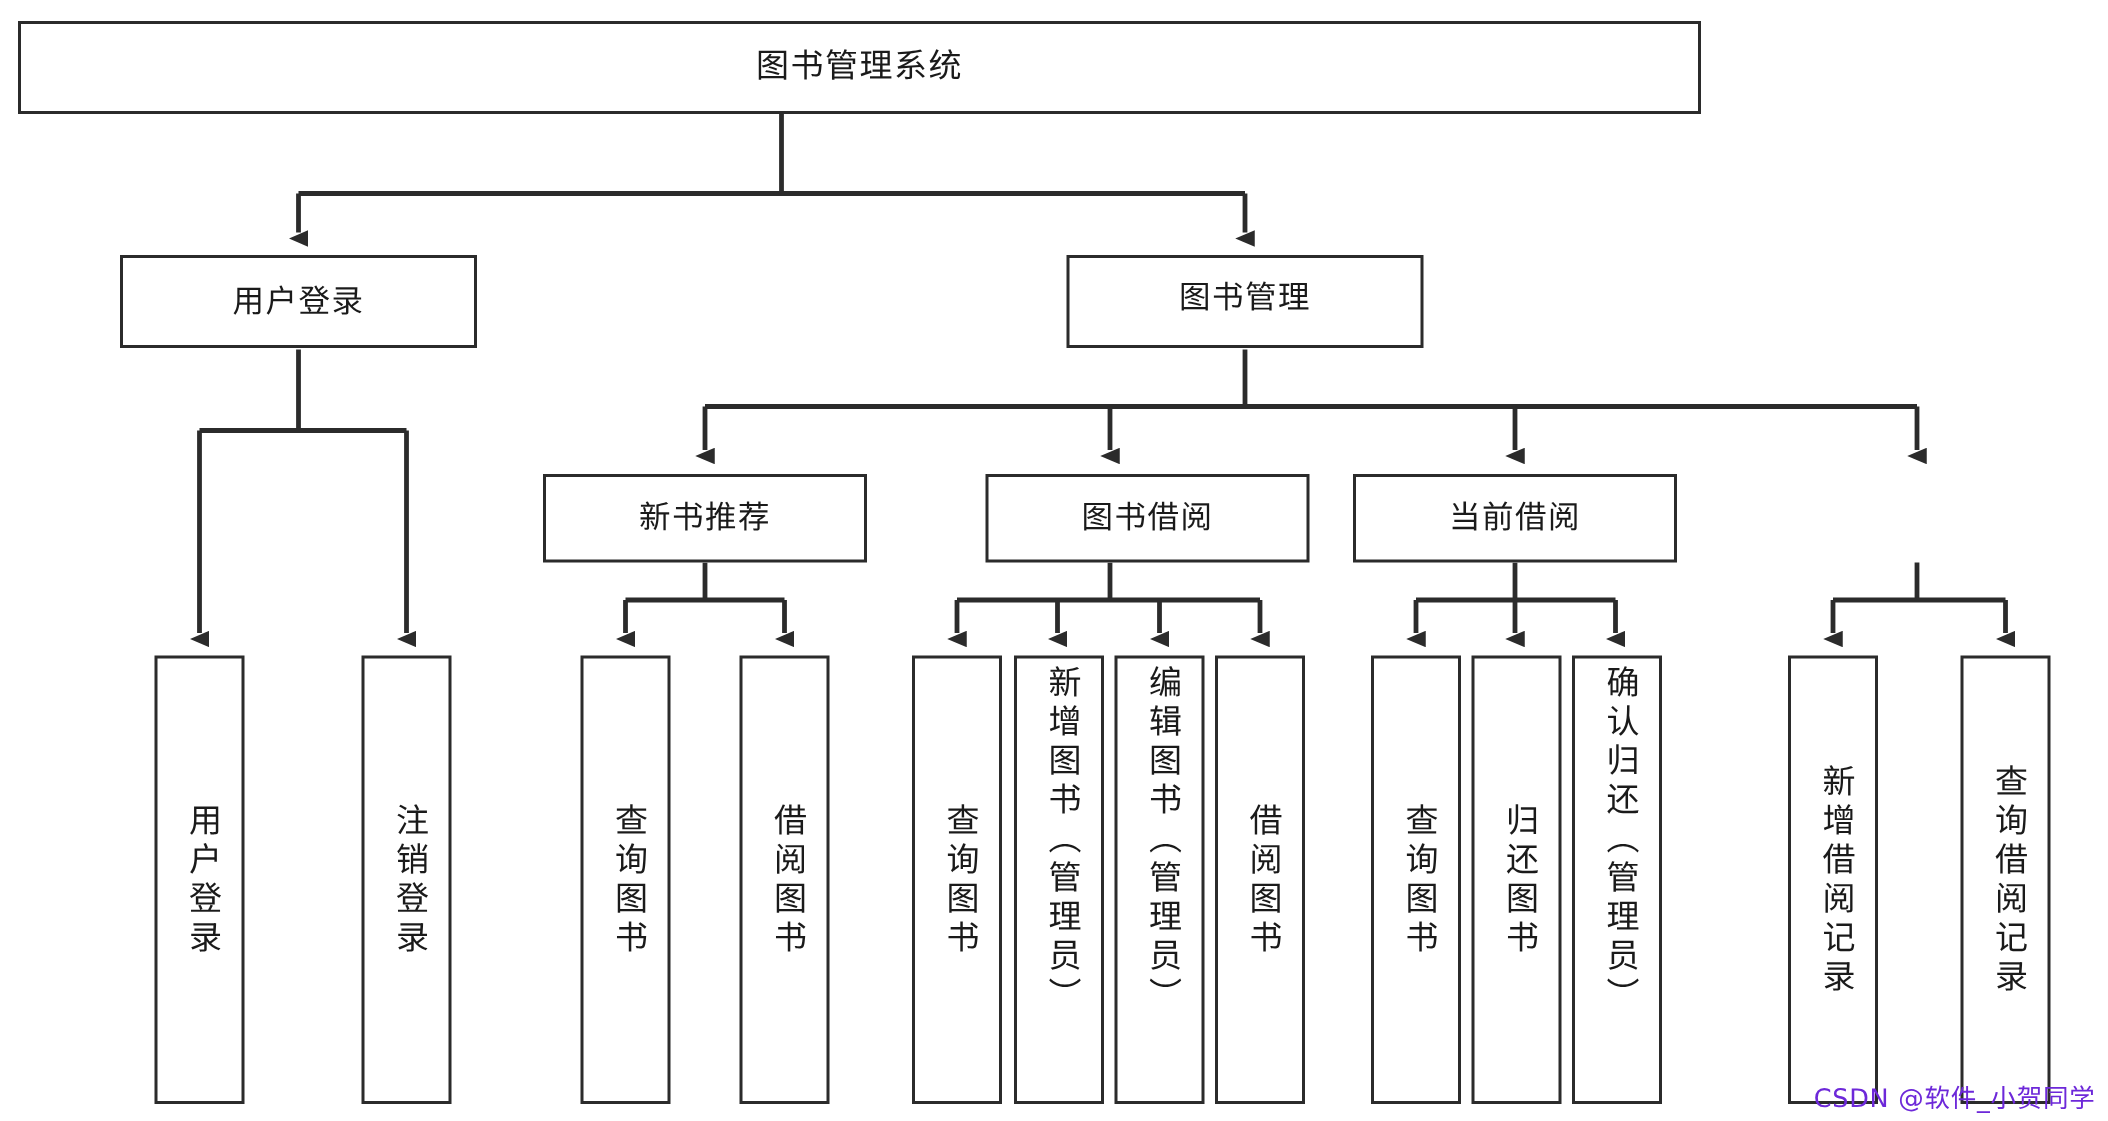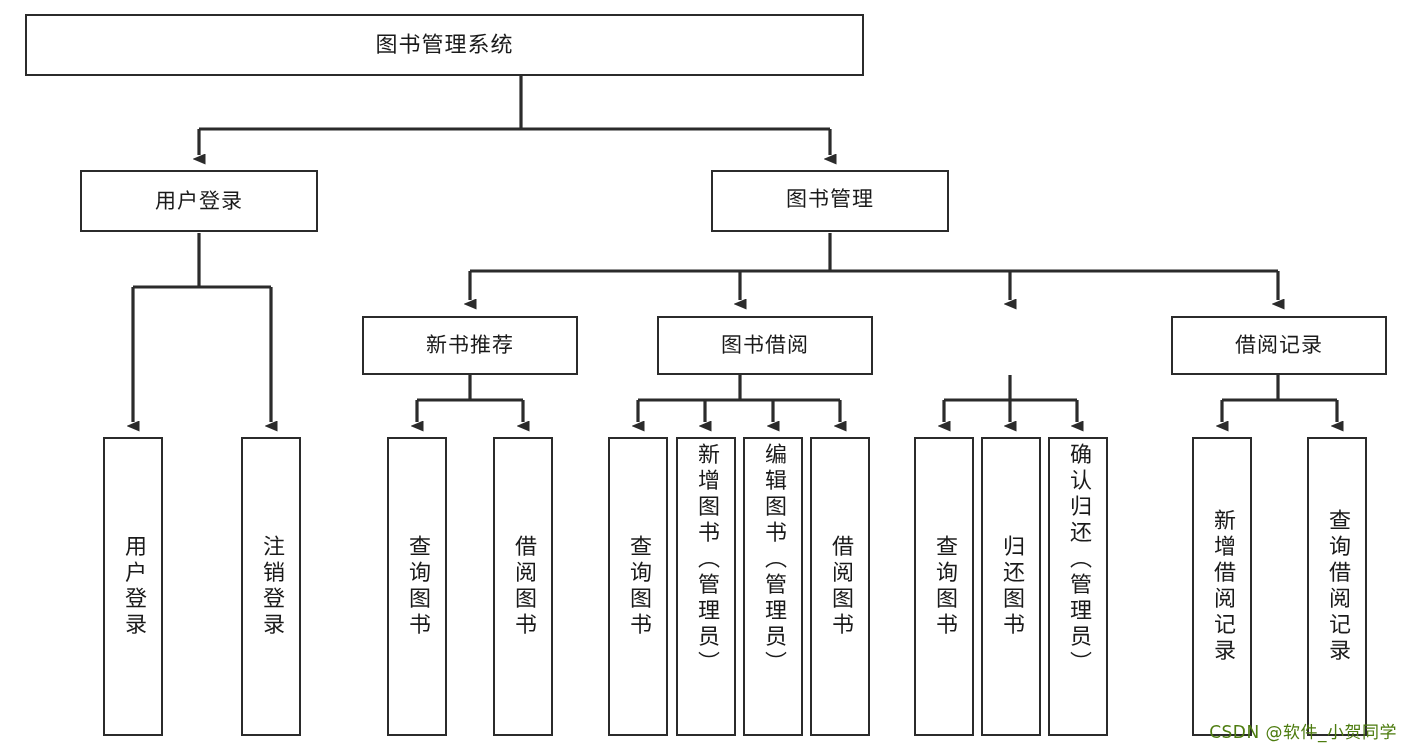--- a/index.html
+++ b/index.html
@@ -65,21 +65,21 @@
   
   .node.vert.align-top { align-items: flex-start; }
   .node.vert.align-mid { align-items: center; }
 
   
   #watermark {
     position: absolute;
     right: 8px;
     bottom: 4px;
     font-size: 17px;
-    color: #4d7c0f;
+    color: #6d28d9;
     white-space: nowrap;
     letter-spacing: 0.5px;
     pointer-events: none;
   }
 </style>
 </head>
 <body>
 
 <div id="canvas">
 
@@ -126,44 +126,44 @@
       <path d="M1010,400 L1010,422" marker-end="url(#arw)"></path>
       <path d="M1077,400 L1077,422" marker-end="url(#arw)"></path>
 
       <path d="M1278,375 L1278,400"></path>
       <path d="M1222,400 L1337,400"></path>
       <path d="M1222,400 L1222,422" marker-end="url(#arw)"></path>
       <path d="M1337,400 L1337,422" marker-end="url(#arw)"></path>
     </g>
   </svg>
 
-  <div class="node horiz root" style="left:25px; top:14px; width:839px; height:62px;">
+  <div class="node horiz root" style="left:12px; top:14px; width:1122px; height:62px;">
     <span class="label">图书管理系统</span>
   </div>
 
   <div class="node horiz" style="left:80px; top:170px; width:238px; height:62px;">
     <span class="label">用户登录</span>
   </div>
 
   <div class="node horiz" style="left:711px; top:170px; width:238px; height:62px;font-family:Liberation Mono, monospace;">
     <span class="label">图书管理</span>
   </div>
 
   <div class="node horiz" style="left:362px; top:316px; width:216px; height:59px;">
     <span class="label">新书推荐</span>
   </div>
 
   <div class="node horiz" style="left:633px; top:316px; width:216px; height:59px;margin-left:24px;">
     <span class="label">图书借阅</span>
   </div>
 
-
-  <div class="node horiz" style="left:1171px; top:316px; width:216px; height:59px;">
-    <span class="label">借阅记录</span>
-  </div>
+  <div class="node horiz" style="left:902px; top:316px; width:216px; height:59px;">
+    <span class="label">当前借阅</span>
+  </div>
+
 
   <div class="node vert align-mid" style="left:103px; top:437px; width:60px; height:299px;">
     <span class="label">用户登录</span>
   </div>
 
   <div class="node vert align-mid" style="left:241px; top:437px; width:60px; height:299px;">
     <span class="label">注销登录</span>
   </div>
 
   <div class="node vert align-mid" style="left:387px; top:437px; width:60px; height:299px;">

